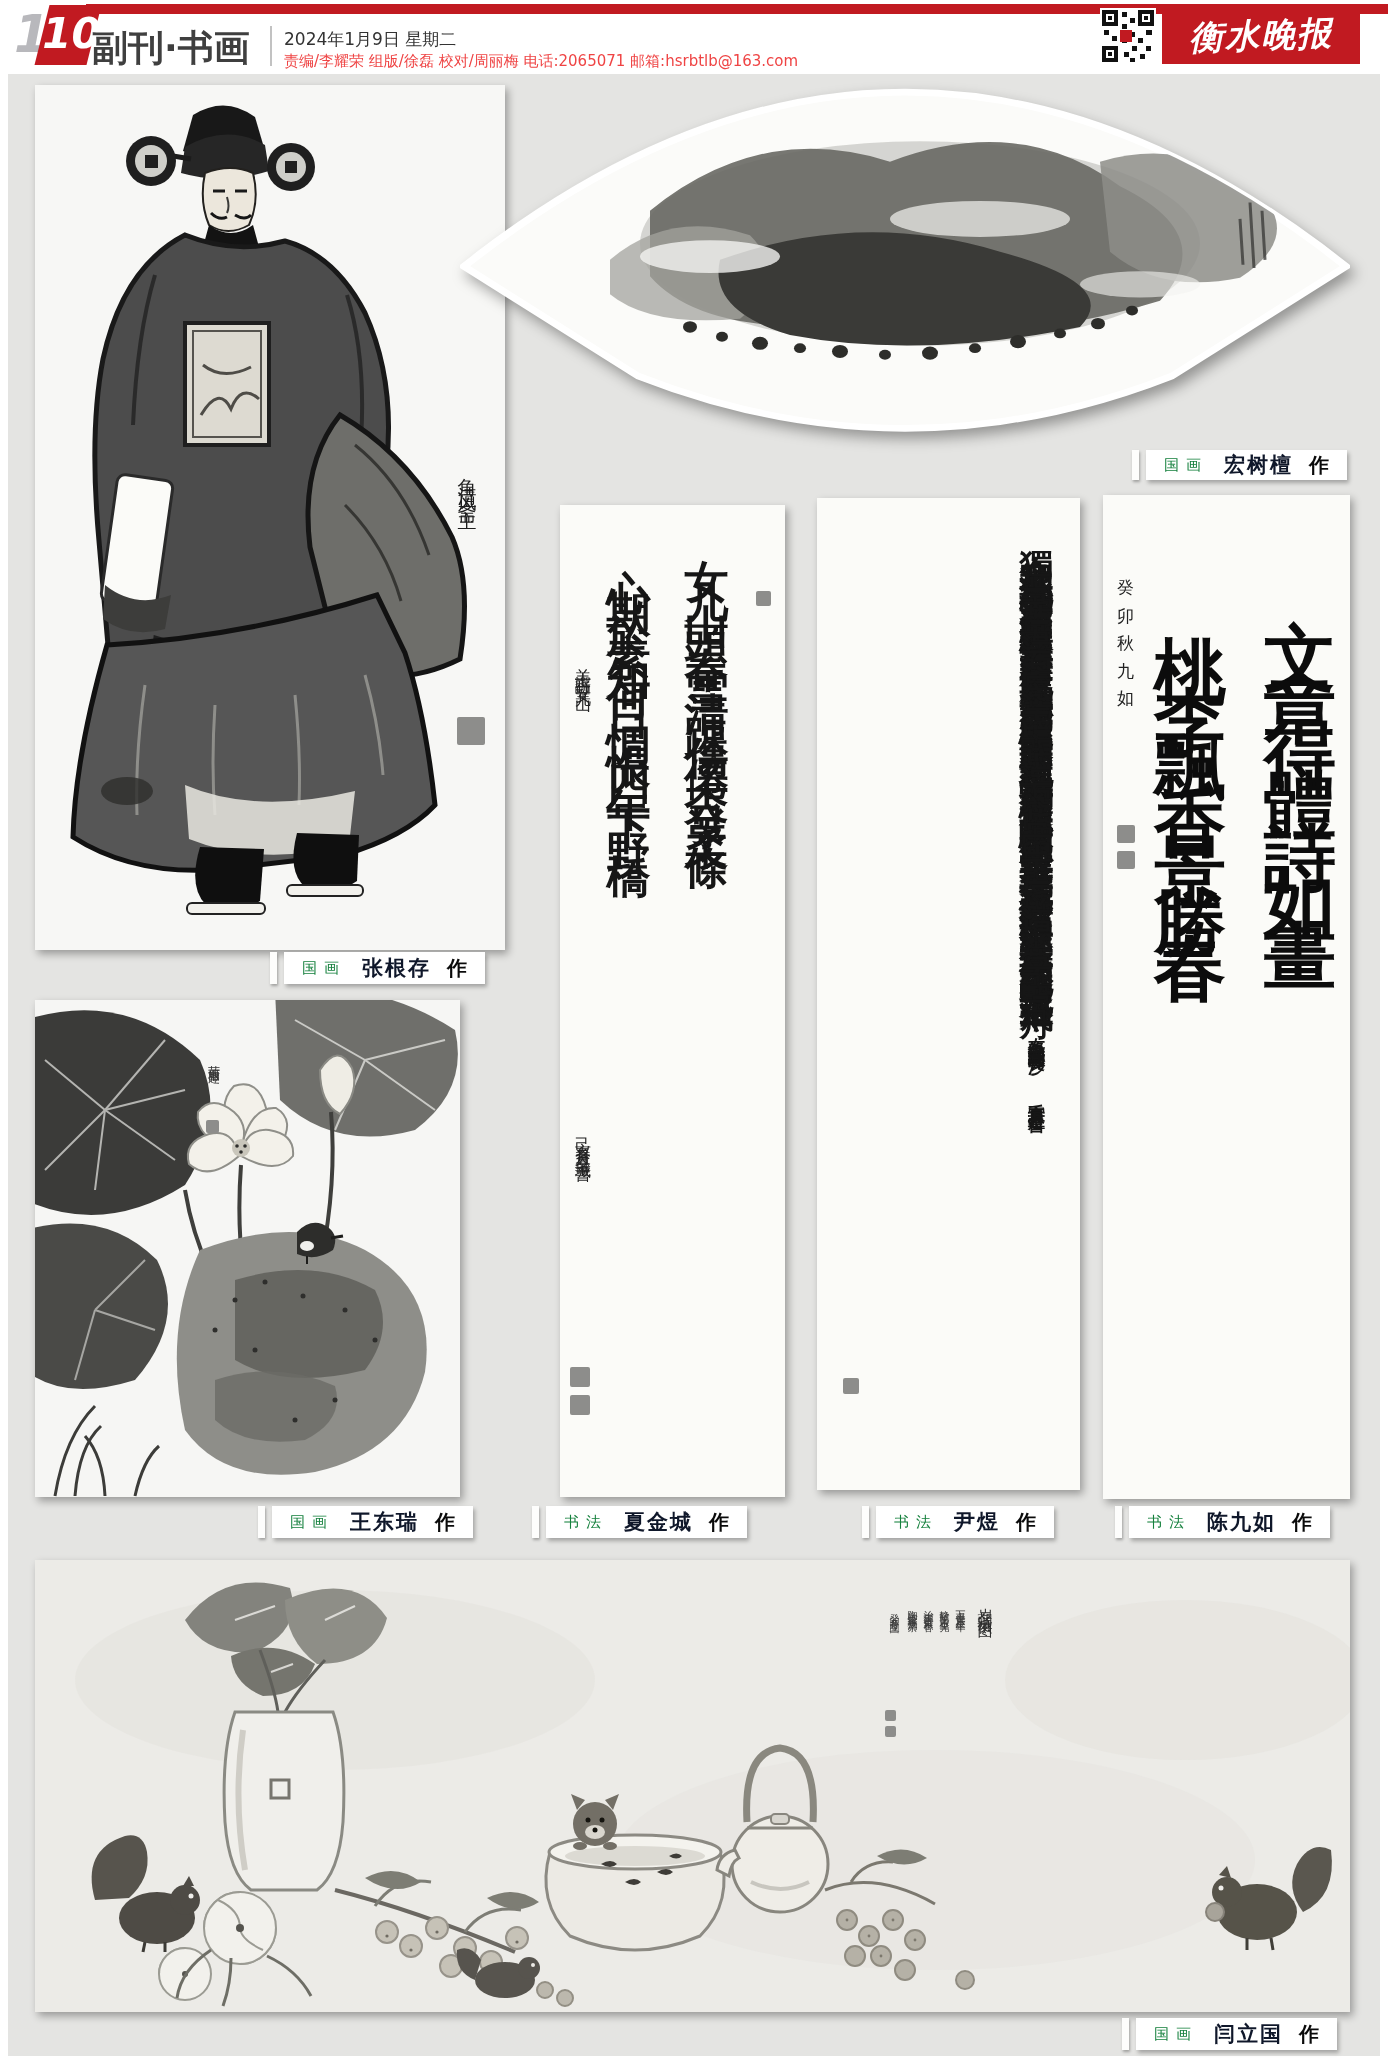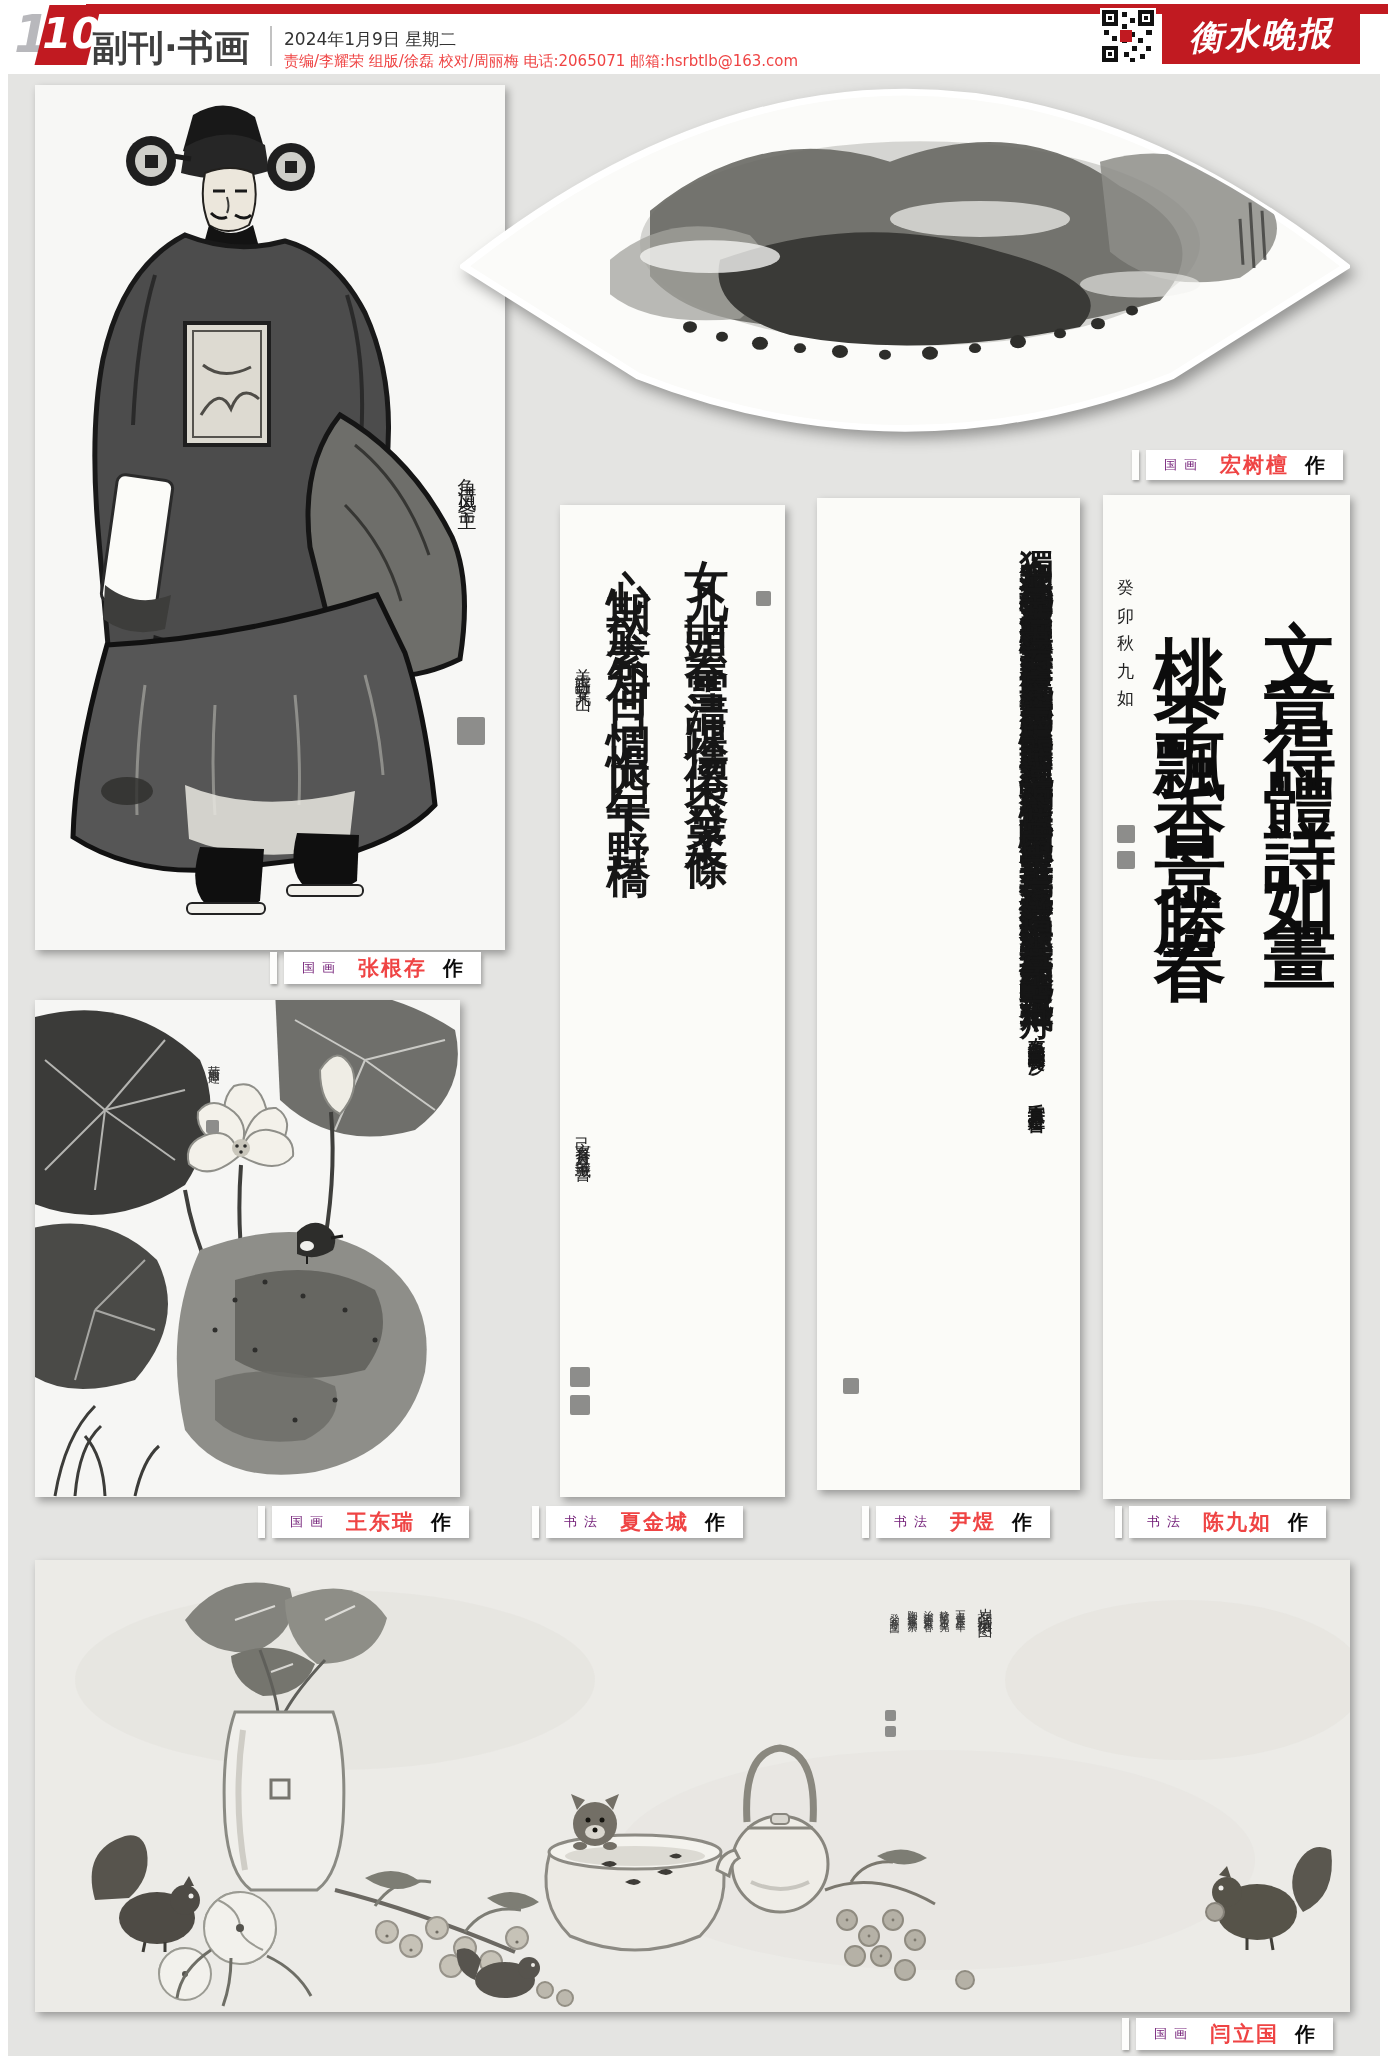--- a/index.html
+++ b/index.html
@@ -57,22 +57,22 @@
   .sl-c2{left:886px;top:42px;} .sl-c3{left:870px;top:42px;}
   .sl-sig{left:852px;top:46px;font-size:10px;letter-spacing:2px;color:#3a3a3a;}
 
   .seal{position:absolute;background:#8d8d8b;border-radius:2px;}
 
   
   .cap{position:absolute;display:flex;align-items:stretch;height:32px;}
   .cap-bar{width:7px;background:#fdfdfc;box-shadow:1px 2px 3px rgba(0,0,0,.3);margin-right:7px;}
   .cap-box{background:#fff;box-shadow:2px 3px 4px rgba(0,0,0,.28);display:flex;align-items:center;
        gap:16px;padding:0 18px;}
-  .cap-type{font-size:13px;font-style:normal;color:#701a75;letter-spacing:7px;}
-  .cap-name{font-size:21px;font-weight:bold;color:#ef4444;letter-spacing:2px;}
+  .cap-type{font-size:15px;font-style:normal;color:#15803d;letter-spacing:7px;}
+  .cap-name{font-size:21px;font-weight:bold;color:#0f172a;letter-spacing:2px;}
   .cap-suffix{font-size:20px;font-weight:bold;color:#0a0a0a;}
   .c1{left:270px;top:952px;} .c2{left:1132px;top:450px;height:30px;}
   .c3{left:532px;top:1506px;} .c4{left:862px;top:1506px;}
   .c5{left:1115px;top:1506px;} .c6{left:258px;top:1506px;}
   .c7{left:1122px;top:2018px;}
 </style>
 </head>
 <body>
 
 <div id="page">

